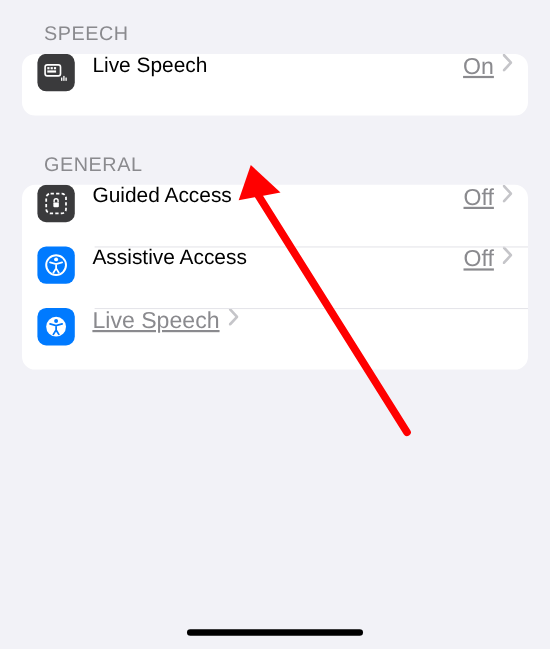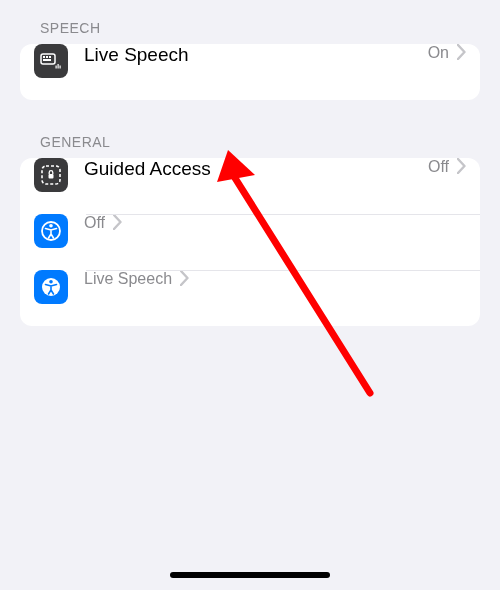--- a/index.html
+++ b/index.html
@@ -6,21 +6,21 @@
   html, body { width: 500px; height: 590px; }
   body {
     background: #f2f2f7;
     font-family: -apple-system, "SF Pro Text", "Helvetica Neue", Helvetica, Arial, sans-serif;
     font-size: 17px;
     color: #000;
     position: relative;
     overflow: hidden;
   }
   .section-header {
-    font-size: 14px;
+    font-size: 18px;
     letter-spacing: 0.5px;
     color: #8a8a8e;
     text-transform: uppercase;
     padding: 10px 36px 8px 40px;
   }
   .section-header.first { padding-top: 20px; }
   .section-header.second { padding-top: 34px; }
   .group {
     background: #ffffff;
     border-radius: 12px;
@@ -53,23 +53,24 @@
   .icon-dark { background: #3a3a3c; }
   .icon-blue { background: #007aff; }
   .icon-siri { background: radial-gradient(circle at 50% 50%, #6ec5ff 0%, #3c56ff 25%, #a31fa8 55%, #ff3355 75%, #121018 100%); background-color:#121018; }
   .label {
     flex: 1;
     font-size: 19px;
     color: #000;
     font-weight: 400;
   }
   .value {
-    font-size: 16px;
+    font-size: 21px;
     color: #8a8a8e;
     margin-right: 8px;
+    text-decoration: underline;
   }
   .chevron {
     width: 9px;
     height: 16px;
     flex-shrink: 0;
   }
   .chevron svg { display:block; }
   .home-indicator {
     position: absolute;
     bottom: 12px;
@@ -138,20 +139,21 @@
   </div>
 
   <div class="row">
     <div class="icon-box icon-blue">
       <svg width="24" height="24" viewBox="0 0 24 24">
           <circle cx="12" cy="12" r="9" fill="none" stroke="#fff" stroke-width="1.8"></circle>
           <circle cx="12" cy="6.8" r="1.8" fill="#fff"></circle>
           <path d="M6.5 9.5 L12 11 L17.5 9.5 M12 11 V15 M12 15 L9.5 19 M12 15 L14.5 19" stroke="#fff" stroke-width="1.6" stroke-linecap="round" fill="none"></path>
         </svg>
     </div>
+    <div class="label">Assistive Access</div>
     <div class="value">Off</div>
     <div class="chevron">
       <svg width="9" height="16" viewBox="0 0 9 16">
           <path d="M1 1 L7.5 8 L1 15" stroke="#c5c5c9" stroke-width="2.4" fill="none" stroke-linecap="round" stroke-linejoin="round"></path>
         </svg>
     </div>
   </div>
 
 
   <div class="row">

